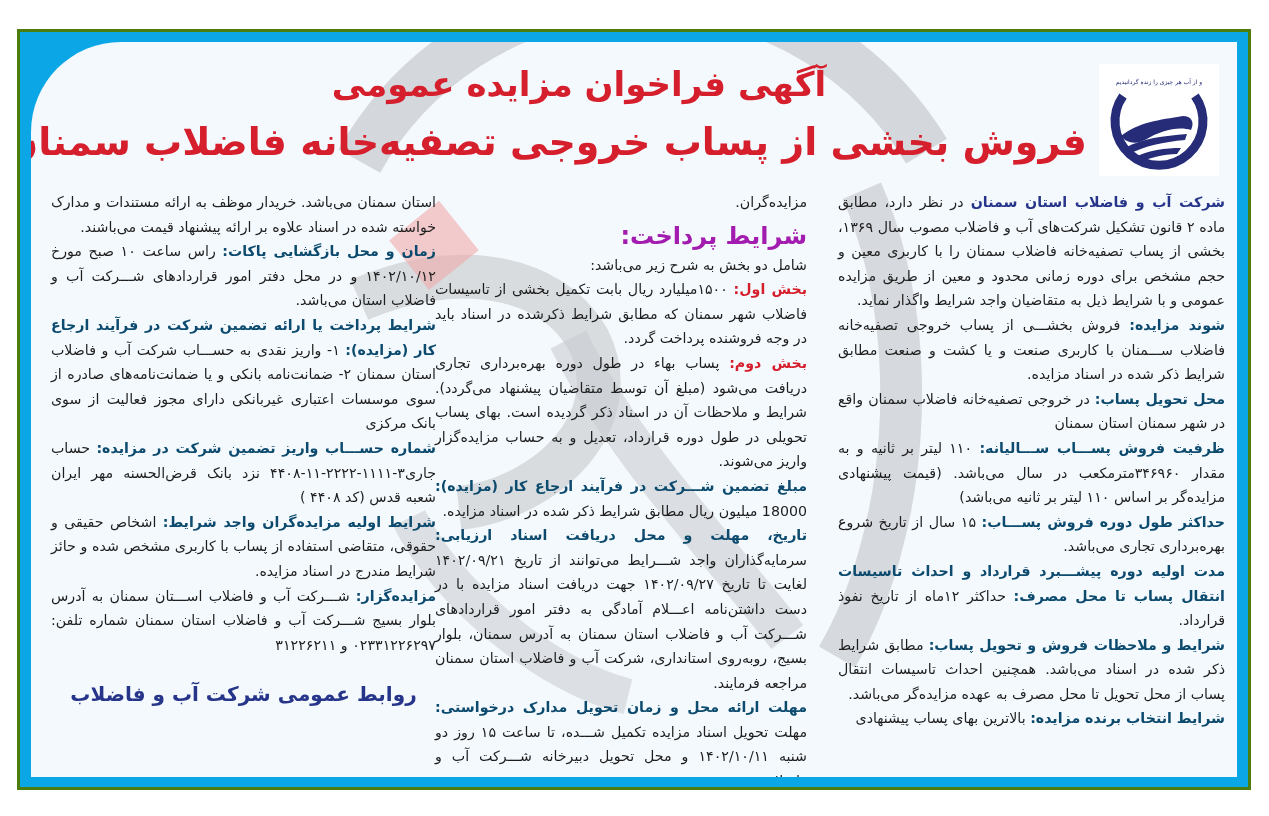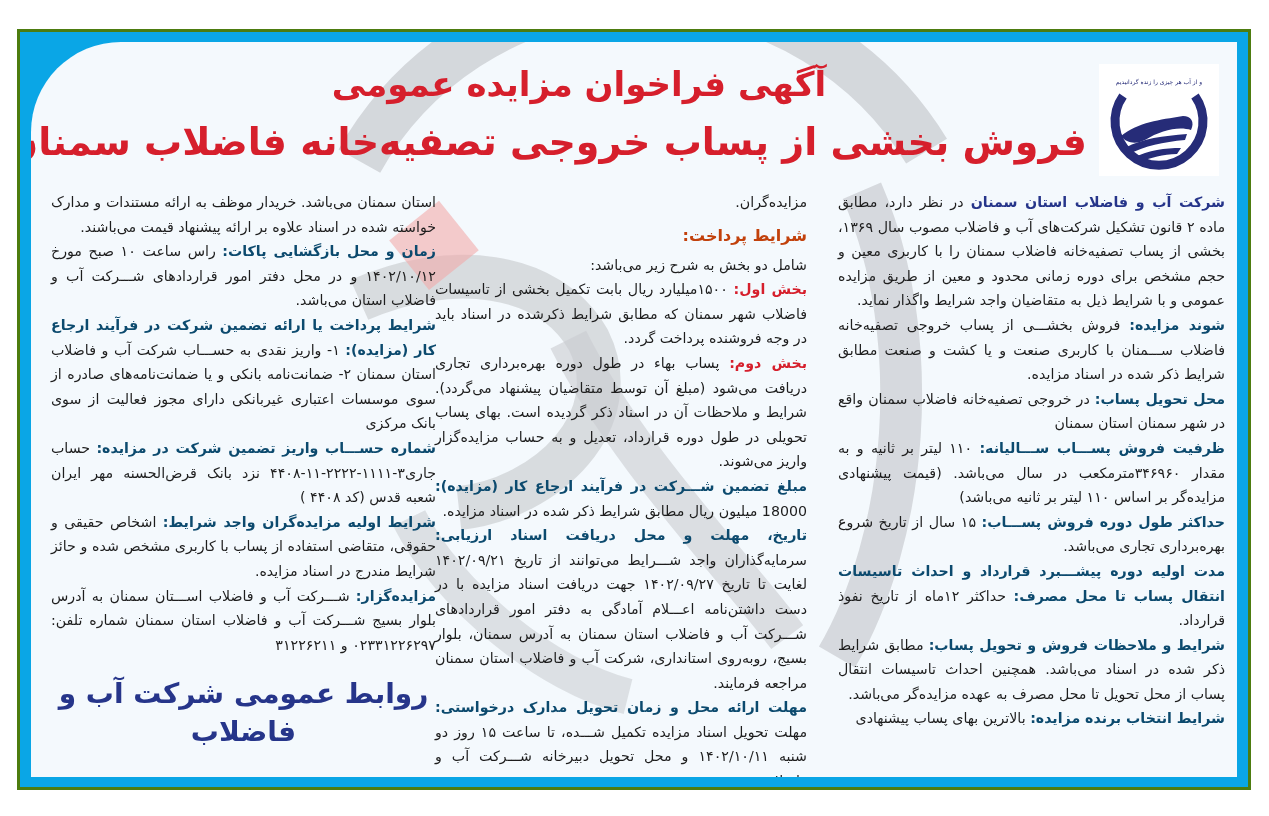--- a/index.html
+++ b/index.html
@@ -42,24 +42,24 @@
     font-size: 14.2px; line-height: 24.6px; color: #1d1d1d;
     text-align: justify; text-align-last: right;
   }
   .col-right { right: 12px; width: 387px; }
   .col-mid { right: 430px; width: 372px; }
   .col-left { right: 801px; width: 385px; }
   .p { margin: 0; }
   .lbl-green { color: #0c4a6e; font-weight: bold; }
   .lbl-red { color: #d61f2c; font-weight: bold; }
   .lbl-blue { color: #26358a; font-weight: bold; }
-  .sec-head { color: #c2410c; font-weight: bold; font-size: 16px; line-height: 34px; margin-top: 4px; }
+  .sec-head { color: #a21caf; font-weight: bold; font-size: 24px; line-height: 34px; margin-top: 4px; }
   .signature {
     text-align: center; color: #26358a; font-weight: bold;
-    font-size: 28px; line-height: 38px; margin-top: 18px;
+    font-size: 20px; line-height: 38px; margin-top: 18px;
     text-align-last: center;
   }
 </style>
 </head>
 <body>
 
 <div class="frame">
   <div class="inner">
 
     <svg class="watermark" viewBox="0 0 1212 741" preserveAspectRatio="none">

